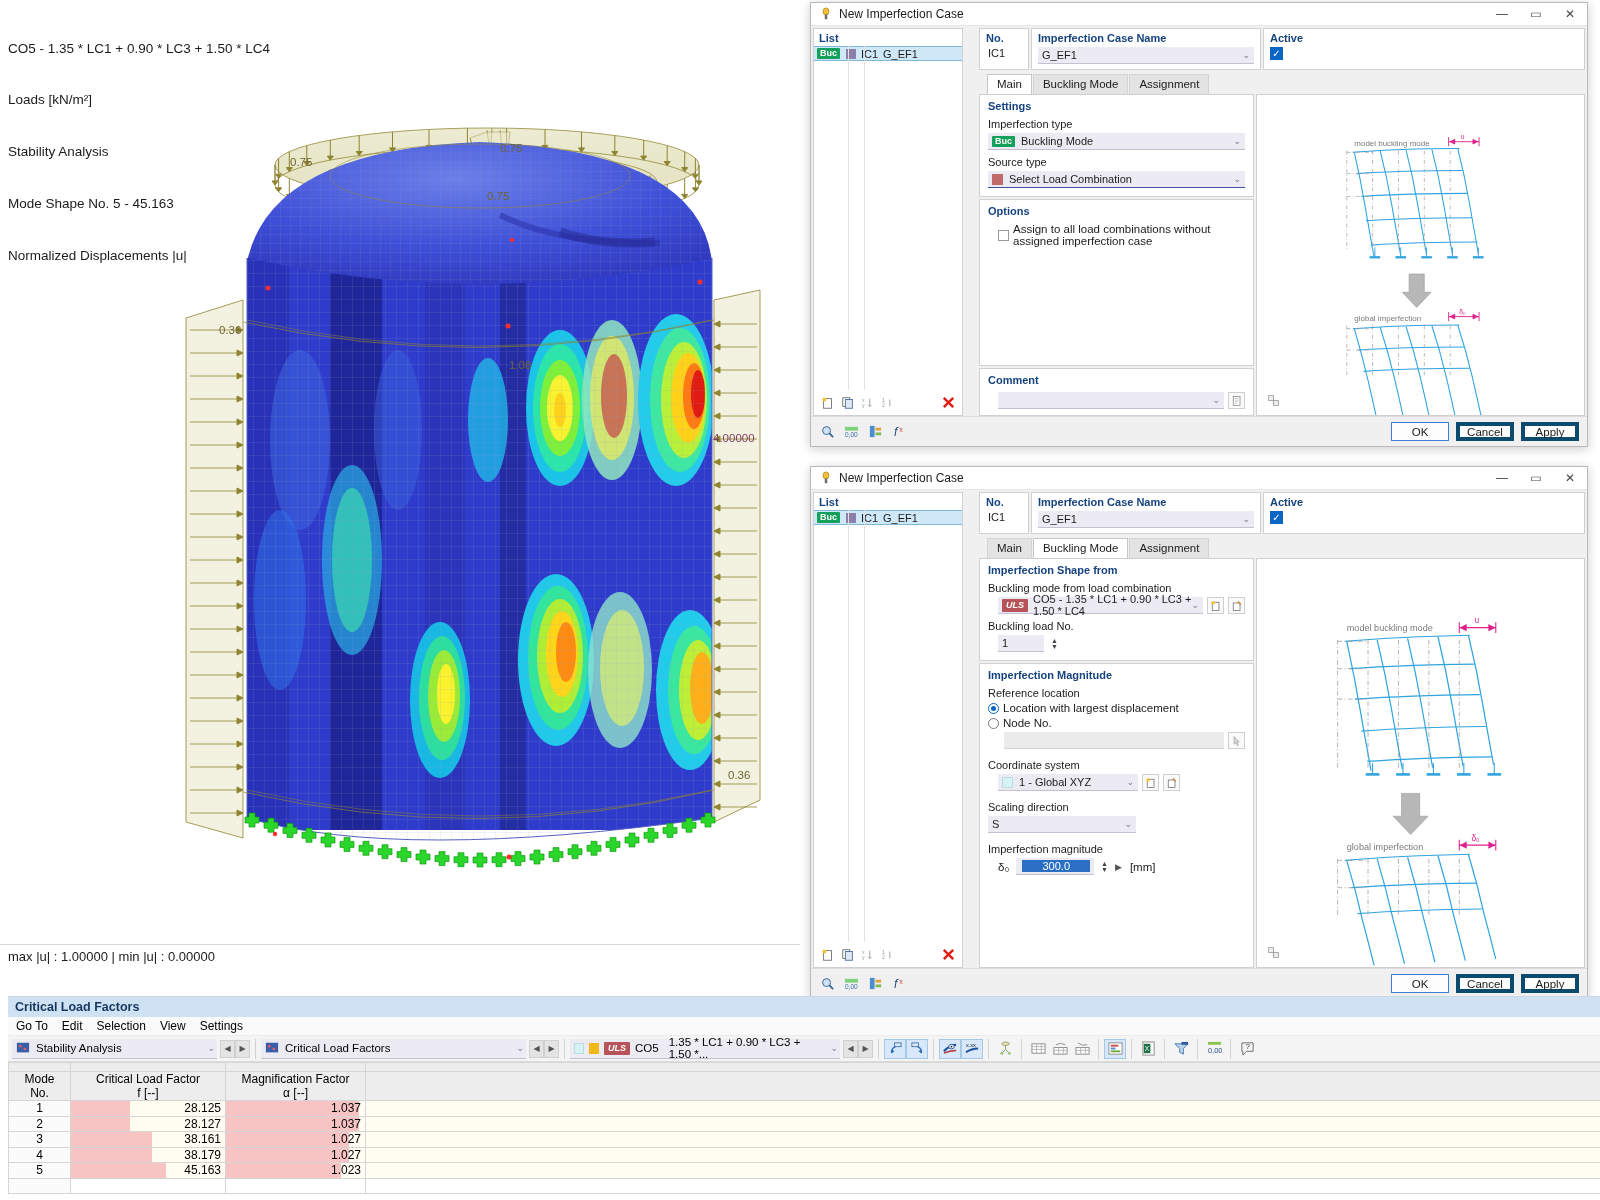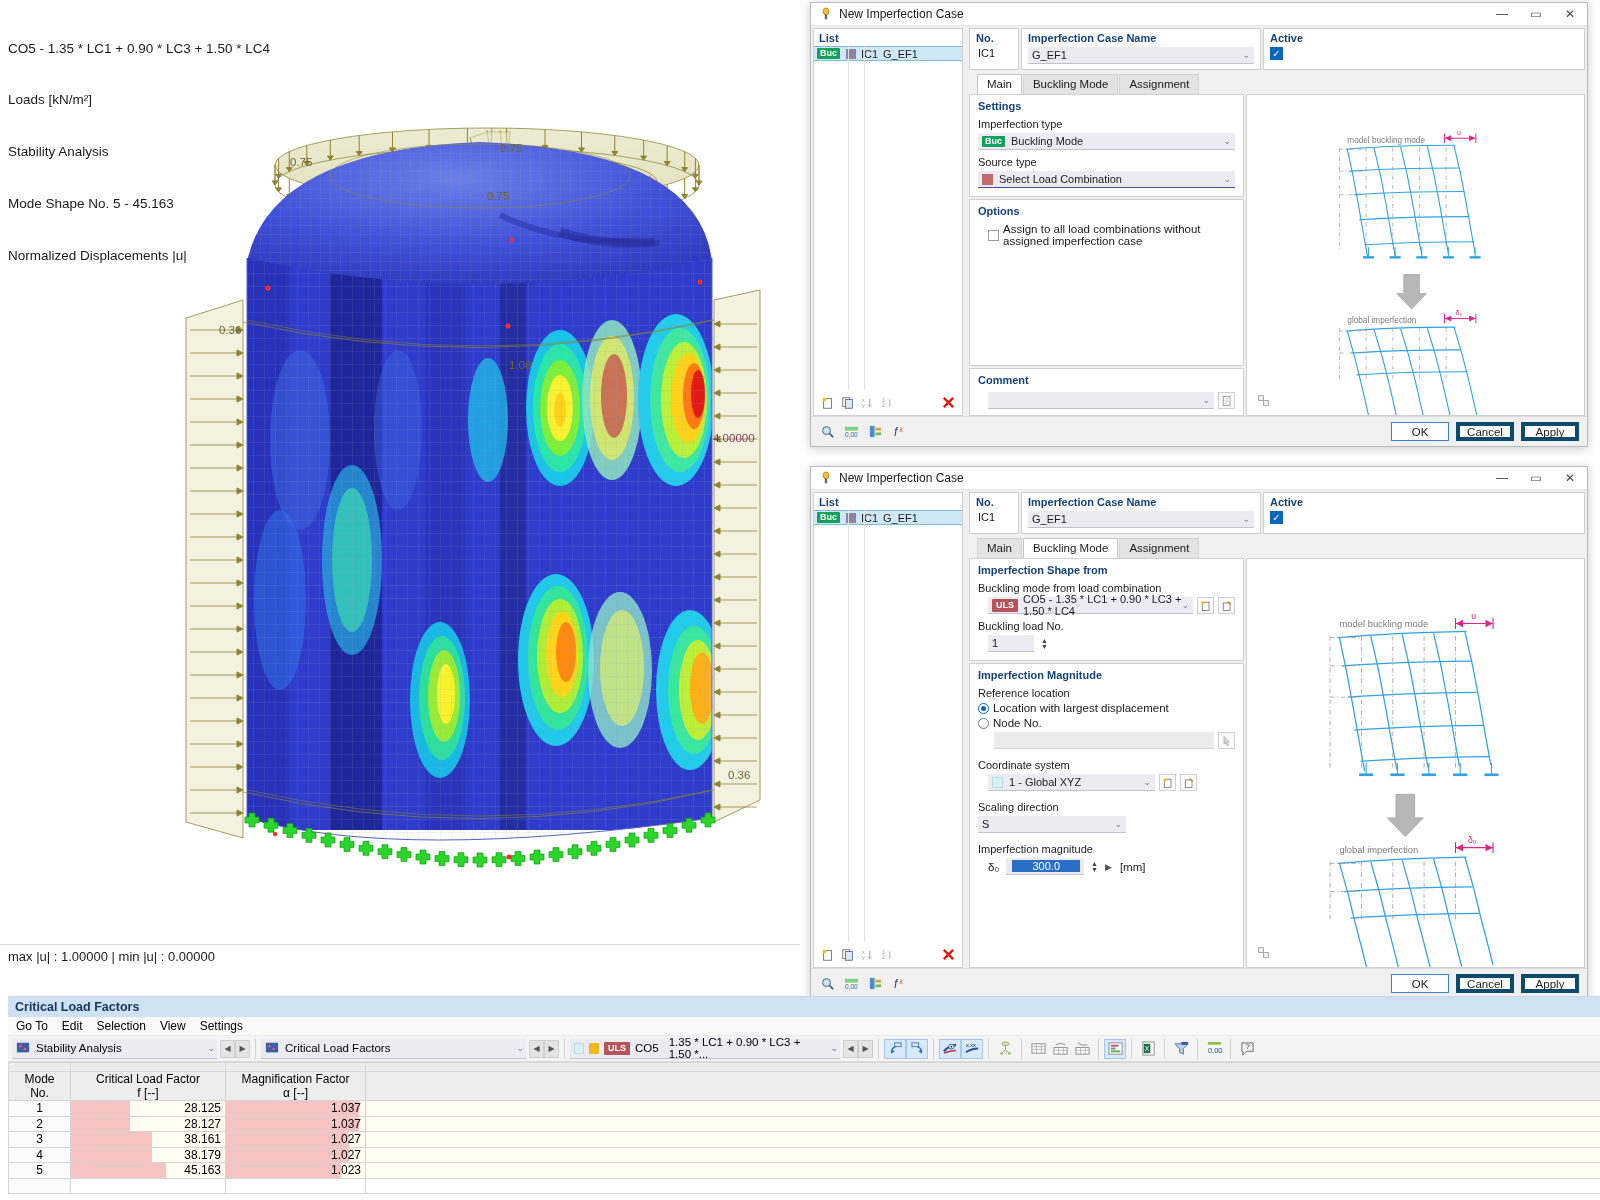--- a/index.html
+++ b/index.html
@@ -54,21 +54,21 @@
   }
   .title-text { font-size: 12px; color: #1b1b1b; flex: 1 1 auto; }
   .wbtns { display: flex; height: 23px; }
   .wbtn {
     width: 34px; height: 23px; display: flex; align-items: center; justify-content: center;
     color: #444; font-size: 12px;
   }
 
   .dlgbody { display: flex; flex-direction: column; height: calc(100% - 23px); }
   .toprow {
-    display: flex; gap: 6px; padding: 2px 2px 0 2px; background: #f0f0f0;
+    display: flex; gap: 16px; padding: 2px 2px 0 2px; background: #f0f0f0;
     flex: 1 1 auto; min-height: 0;
   }
   .panel { background: #ffffff; border: 1px solid #d0d0d0; }
 
   
   .listpanel { width: 150px; display: flex; flex-direction: column; }
   .grouplabel {
     font-weight: bold; color: #16437e; font-size: 11px;
     padding: 3px 5px 2px 5px;
   }
@@ -124,21 +124,21 @@
   .group {
     background: #fff; border: 1px solid #d0d0d0; padding: 5px 8px 8px 8px;
   }
   .gtitle { font-weight: bold; color: #16437e; font-size: 11px; margin-bottom: 6px; }
   .sublabel { font-size: 11px; color: #1b1b1b; margin: 6px 0 3px 0; }
   .rowflex { display: flex; align-items: center; gap: 4px; margin-left: 10px; }
   .tag {
     font-size: 9px; font-weight: bold; color: #fff; padding: 1px 4px;
     border-radius: 1px; line-height: 11px;
   }
-  .tag.uls { background: #b6545a; }
+  .tag.uls { background: #b6545a; font-style: italic; }
   .sq { width: 11px; height: 11px; display: inline-block; }
   .sq.red { background: #c06a6a; }
   .sq.cyan { background: #d6f2f4; border: 1px solid #b9dde0; }
   .spin {
     width: 13px; height: 17px; display: flex; flex-direction: column;
     align-items: center; justify-content: center; font-size: 7px; color: #444;
     line-height: 6px;
   }
   .radio {
     width: 11px; height: 11px; border-radius: 50%; border: 1px solid #7a7a7a;
@@ -1072,21 +1072,21 @@
                   </div>
                   <span class="iconbtn">
                     <svg viewBox="0 0 16 16" width="12" height="12">
                         <path d="M4 2 l7 7 -3 .5 2 4 -1.5 .8 -2-4 -2.5 2 Z" fill="#d8d8d8" stroke="#8d8d8d" stroke-width=".7"></path>
                       </svg>
                   </span>
                 </div>
 
                 <div class="sublabel" style="margin-top:10px">Coordinate system</div>
                 <div class="rowflex">
-                  <div class="finput" style="width:167px">
+                  <div class="finput" style="width:140px">
                     <span class="sq cyan"></span>
                     <span style="margin-left:6px">1 - Global XYZ</span>
                     <span class="caret">⌄</span>
                   </div>
                   <span class="iconbtn">
                     <svg viewBox="0 0 16 16" width="12" height="12">
                         <rect x="3" y="3" width="9" height="11" fill="#fff" stroke="#6b6b6b"></rect>
                         <rect x="2" y="2" width="4" height="4" fill="#f3c32f"></rect>
                       </svg>
                   </span>

